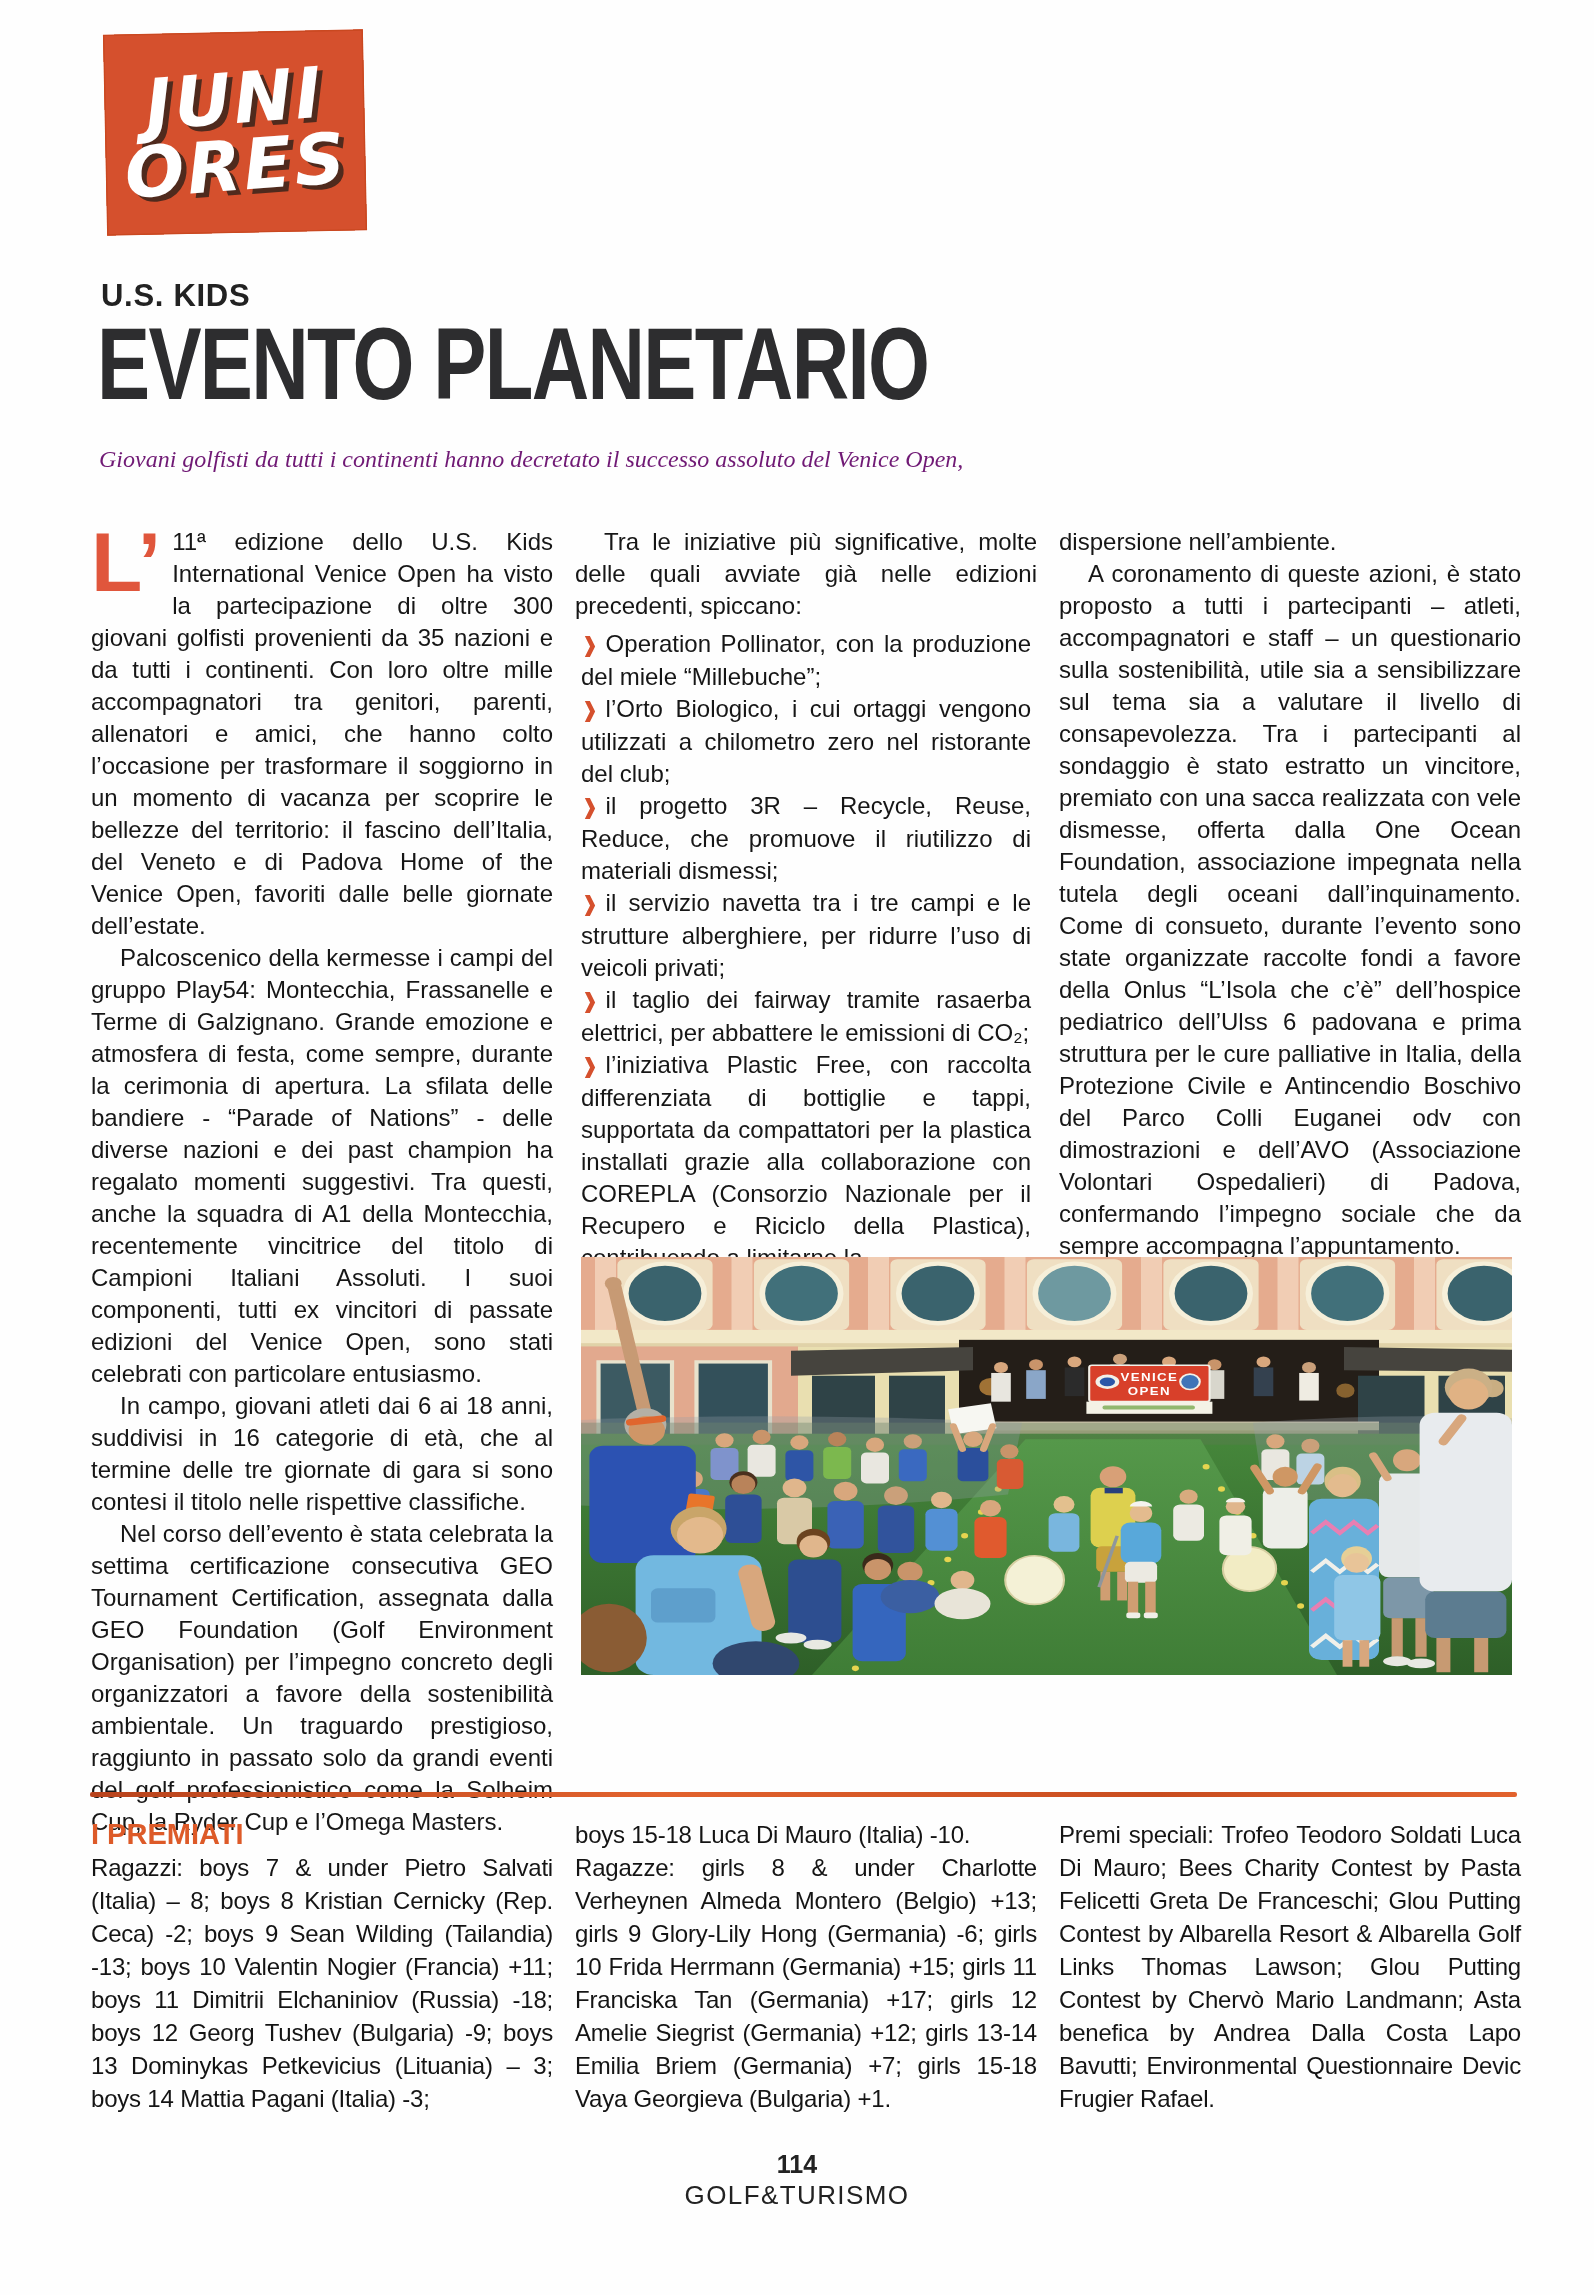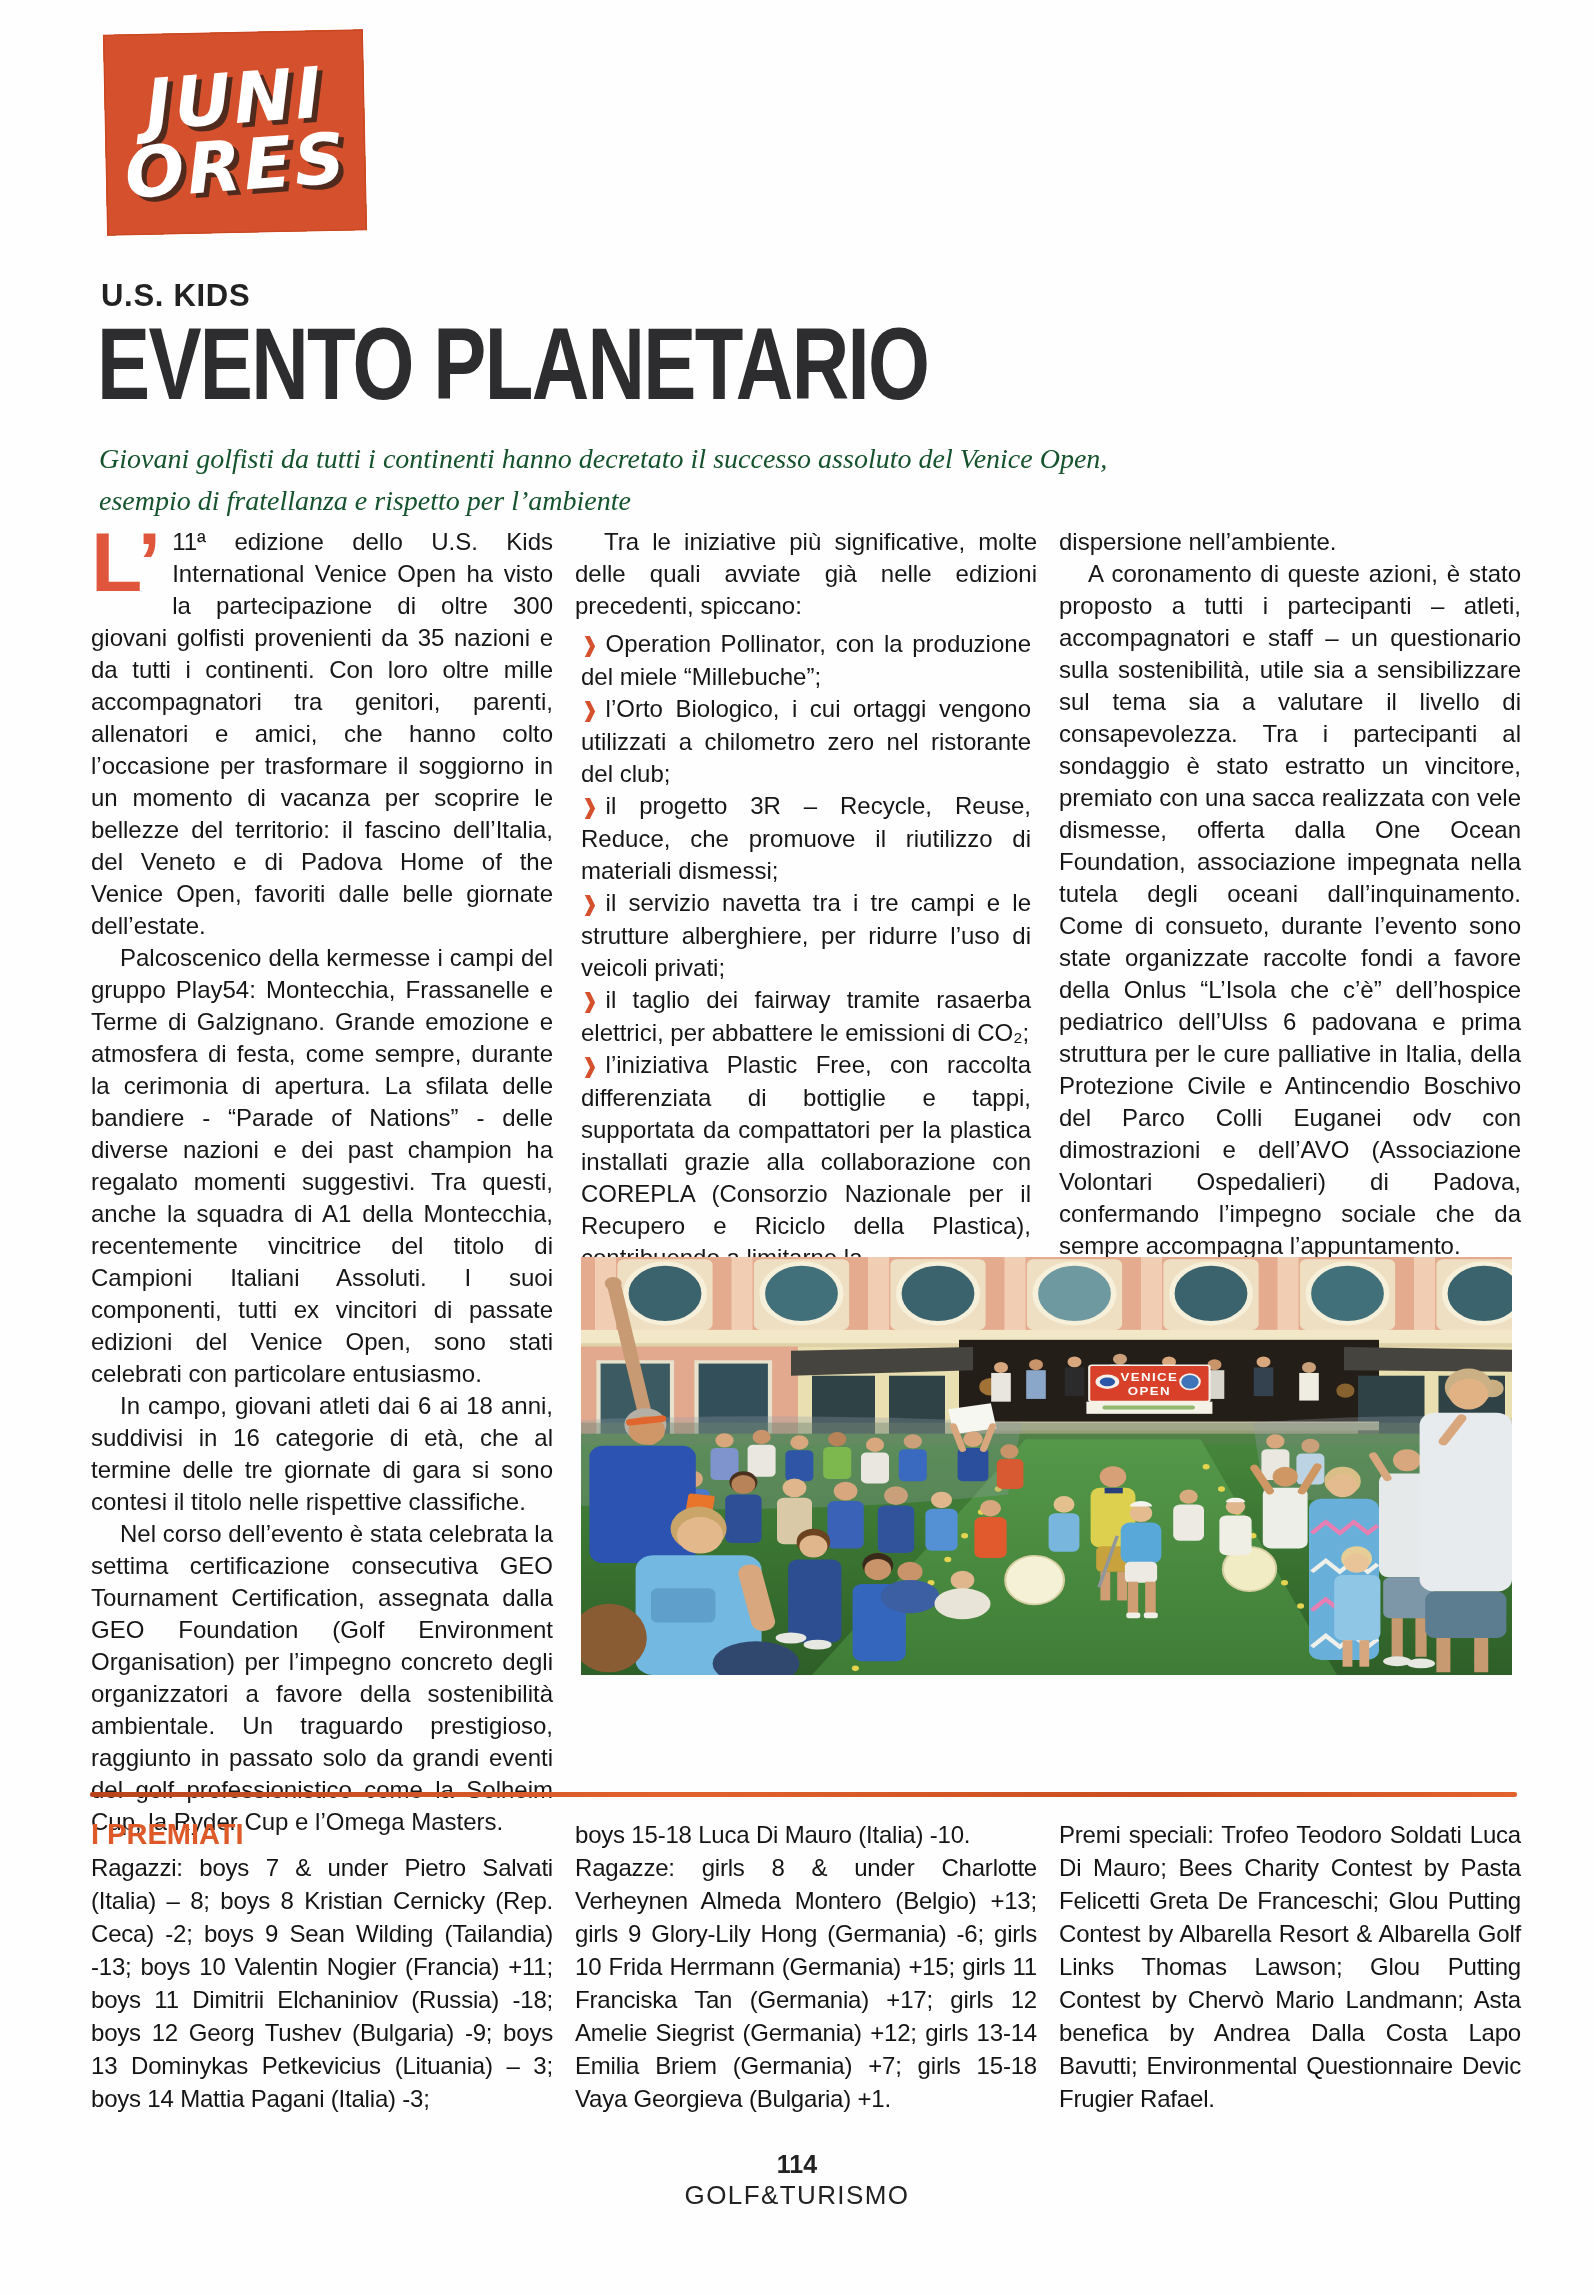--- a/index.html
+++ b/index.html
@@ -12,21 +12,21 @@
         box-shadow:0 0 0 1.4px #c94820 inset;}
   .logo-line{font-family:"DejaVu Sans",sans-serif;font-weight:bold;font-style:oblique;
         font-size:70px;line-height:0.95;color:#ffffff;letter-spacing:2.8px;transform:rotate(-3deg);
         text-shadow:4.9px 4.9px 0 rgba(45,32,25,.8);}
 
   
   .kicker{position:absolute;left:101px;top:278px;font-size:31px;font-weight:bold;color:#222;letter-spacing:0.7px;}
   .title{position:absolute;left:97px;top:313px;margin:0;font-size:102px;font-weight:bold;color:#2d2d2f;
          letter-spacing:-2.1px;white-space:nowrap;transform:scaleX(0.78);transform-origin:left top;line-height:1.0;}
   .subtitle{position:absolute;left:99px;top:438px;font-family:"Liberation Serif",serif;font-style:italic;
-         font-size:28px;line-height:42px;color:#14532d;}
+         font-size:24px;line-height:42px;color:#701a75;}
 
   
   .col{position:absolute;width:462px;font-size:24px;line-height:32px;text-align:justify;color:#161616;}
   .col p{margin:0;}
   .col p.ind{text-indent:29px;}
   .col1{left:91px;top:526px;height:1266px;}
   .col2{left:575px;top:526px;height:721px;}
   .col3{left:1059px;top:526px;height:721px;}
   .dropcap{float:left;font-size:84px;line-height:64px;color:#e0563c;font-weight:bold;
            padding:4.2px 11.2px 0 0;font-family:"Liberation Sans",sans-serif;}
@@ -60,21 +60,20 @@
 
   <div class="logo">
     <span class="logo-line">JUNI</span>
     <span class="logo-line">ORES</span>
   </div>
 
   <div class="kicker">U.S. KIDS</div>
   <h1 class="title">EVENTO PLANETARIO</h1>
   <div class="subtitle">
     <div>Giovani golfisti da tutti i continenti hanno decretato il successo assoluto del Venice Open,</div>
-    <div>esempio di fratellanza e rispetto per l’ambiente</div>
   </div>
 
   <div class="col col1">
     <p><span class="dropcap">L’</span><span>11ª edizione dello U.S. Kids International Venice Open ha visto la partecipazione di oltre 300 giovani golfisti provenienti da 35 nazioni e da tutti i continenti. Con loro oltre mille accompagnatori tra genitori, parenti, allenatori e amici, che hanno colto l’occasione per trasformare il soggiorno in un momento di vacanza per scoprire le bellezze del territorio: il fascino dell’Italia, del Veneto e di Padova Home of the Venice Open, favoriti dalle belle giornate dell’estate.</span></p>
     <p class="ind">Palcoscenico della kermesse i campi del gruppo Play54: Montecchia, Frassanelle e Terme di Galzignano. Grande emozione e atmosfera di festa, come sempre, durante la cerimonia di apertura. La sfilata delle bandiere - “Parade of Nations” - delle diverse nazioni e dei past champion ha regalato momenti suggestivi. Tra questi, anche la squadra di A1 della Montecchia, recentemente vincitrice del titolo di Campioni Italiani Assoluti. I suoi componenti, tutti ex vincitori di passate edizioni del Venice Open, sono stati celebrati con particolare entusiasmo.</p>
     <p class="ind">In campo, giovani atleti dai 6 ai 18 anni, suddivisi in 16 categorie di età, che al termine delle tre giornate di gara si sono contesi il titolo nelle rispettive classifiche.</p>
     <p class="ind">Nel corso dell’evento è stata celebrata la settima certificazione consecutiva GEO Tournament Certification, assegnata dalla GEO Foundation (Golf Environment Organisation) per l’impegno concreto degli organizzatori a favore della sostenibilità ambientale. Un traguardo prestigioso, raggiunto in passato solo da grandi eventi del golf professionistico come la Solheim Cup, la Ryder Cup e l’Omega Masters.</p>
   </div>
 
   <div class="col col2">

